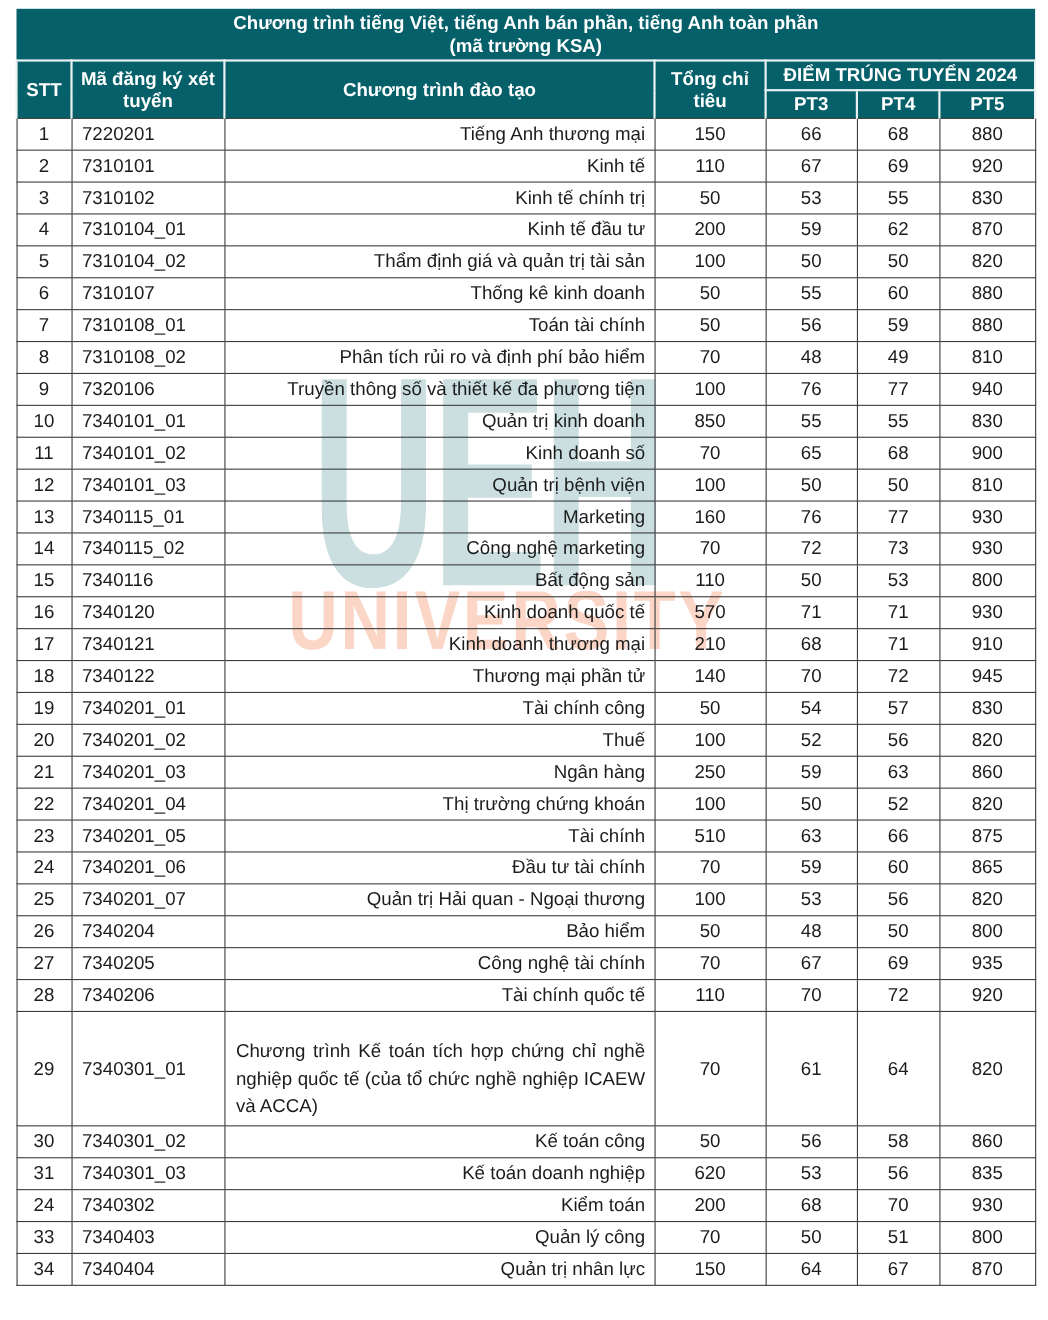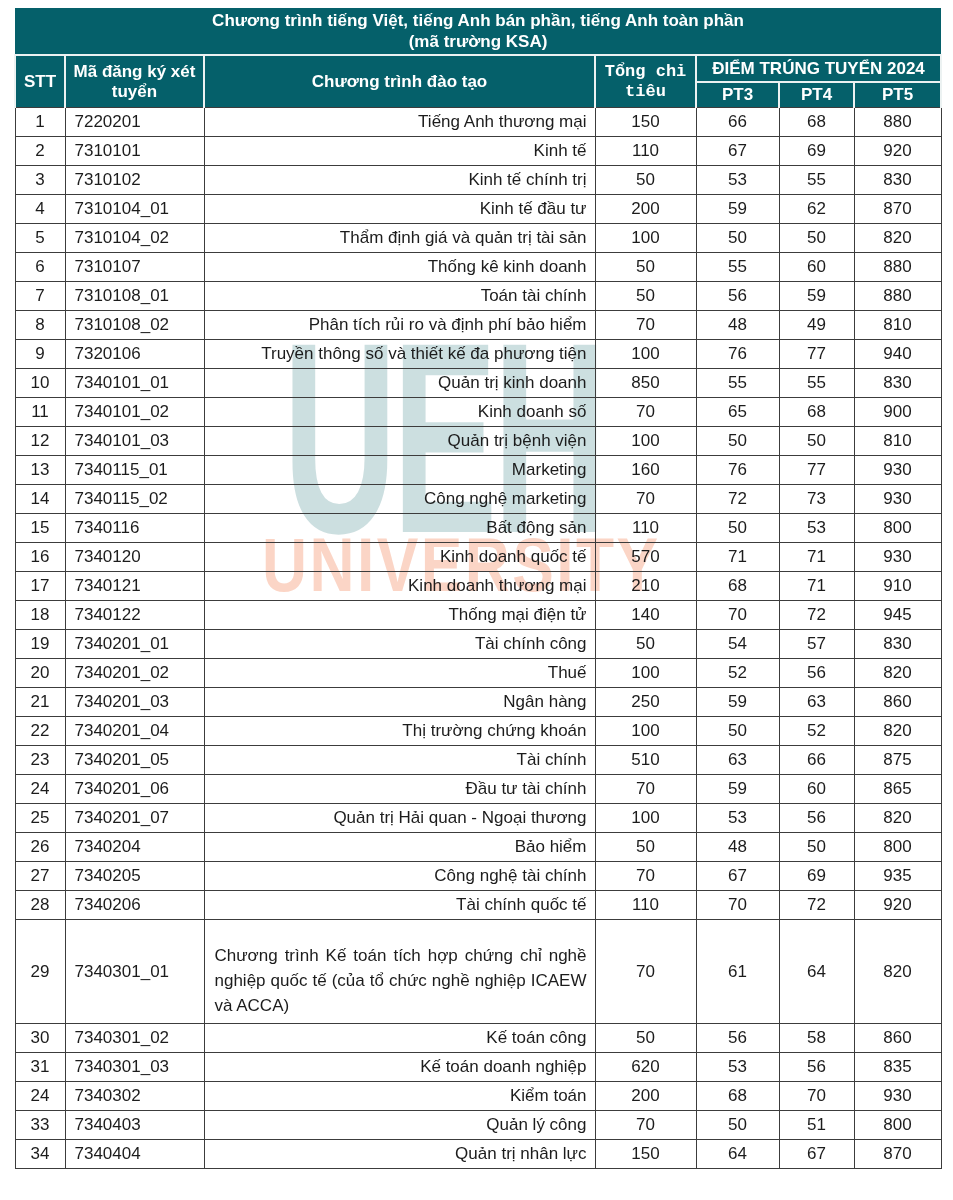--- a/index.html
+++ b/index.html
@@ -43,21 +43,21 @@
     border:2px solid var(--head-gap);
     margin-top:18px;
   }
   th.title-cell{
     height:43px;border:none;border-bottom:2px solid var(--head-gap);
     text-align:center;line-height:21px;padding:2px 0;
   }
   tr.head1 th{height:27px;padding:2px 4px;}
   tr.head2 th{height:14px;padding:2px 4px;border-bottom:1px solid var(--body-border);}
   th.span-rows{border-bottom:1px solid var(--body-border);}
-  th.quota-cell{padding:2px 6px;line-height:20px;font-family:Liberation Mono, monospace;}
+  th.quota-cell{padding:2px 6px;line-height:20px;}
 
   tbody td{
     border:1px solid var(--body-border);
     font-size:17px;color:var(--body-text);
     height:29px;padding:2px 6px;vertical-align:middle;
     background:transparent;line-height:20px;
     overflow:hidden;
   }
   td.c-stt{text-align:center;padding:2px 3px;}
   td.c-code{text-align:left;padding-left:9px;}
@@ -257,21 +257,21 @@
           <td class="c-code">7340121</td>
           <td class="c-program">Kinh doanh thương mại</td>
           <td class="c-num">210</td>
           <td class="c-num">68</td>
           <td class="c-num">71</td>
           <td class="c-num">910</td>
         </tr>
         <tr>
           <td class="c-stt">18</td>
           <td class="c-code">7340122</td>
-          <td class="c-program">Thống mại điện tử</td>
+          <td class="c-program">Thương mại phần tử</td>
           <td class="c-num">140</td>
           <td class="c-num">70</td>
           <td class="c-num">72</td>
           <td class="c-num">945</td>
         </tr>
         <tr>
           <td class="c-stt">19</td>
           <td class="c-code">7340201_01</td>
           <td class="c-program">Tài chính công</td>
           <td class="c-num">50</td>

